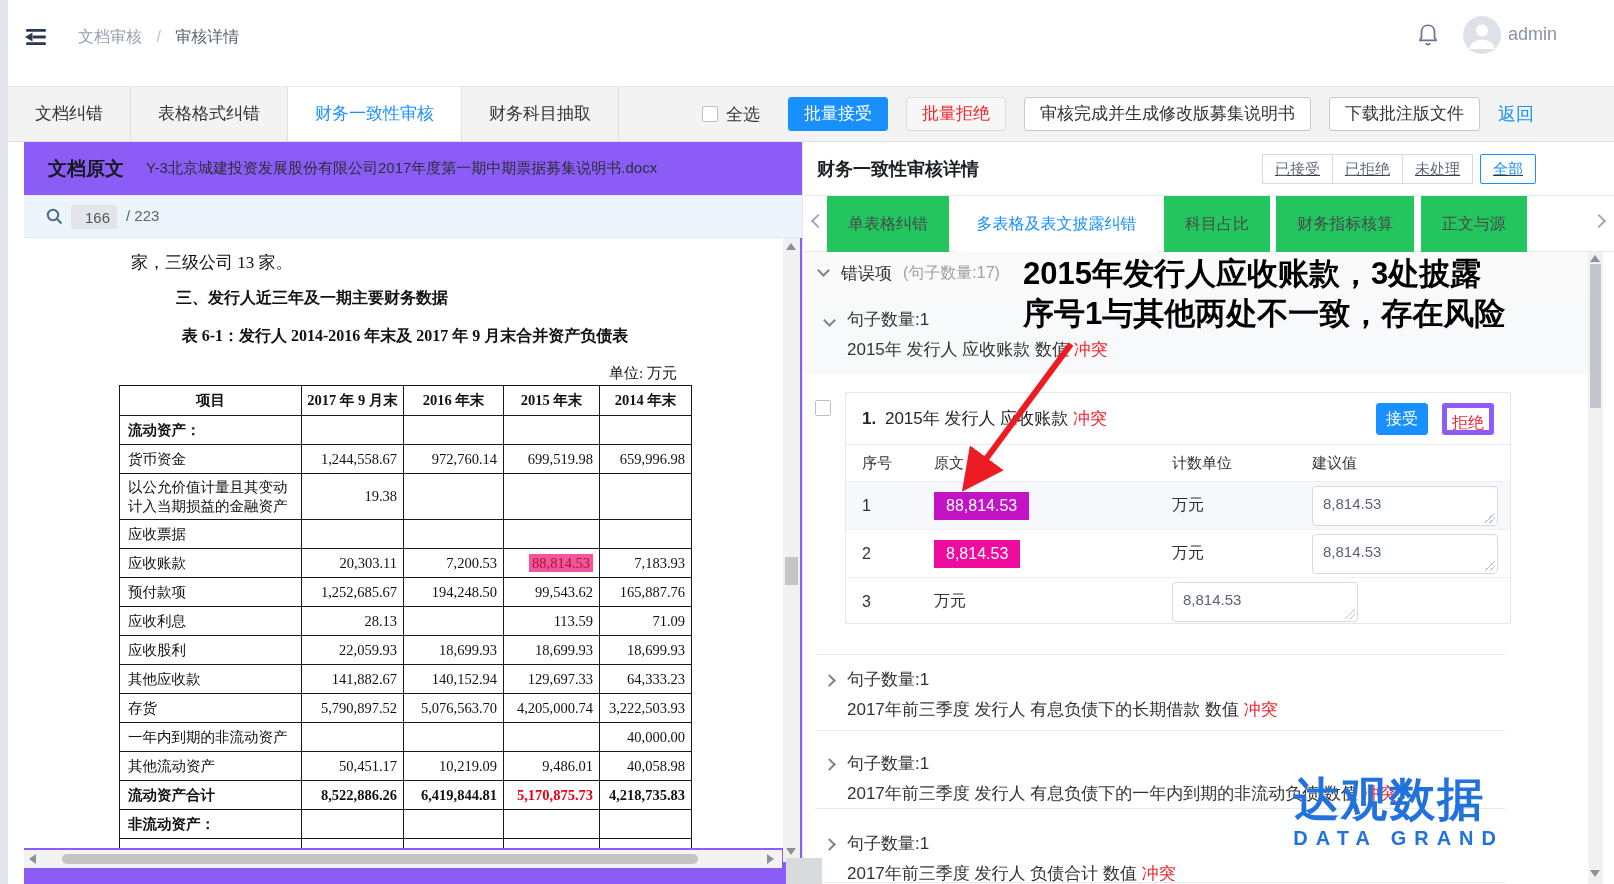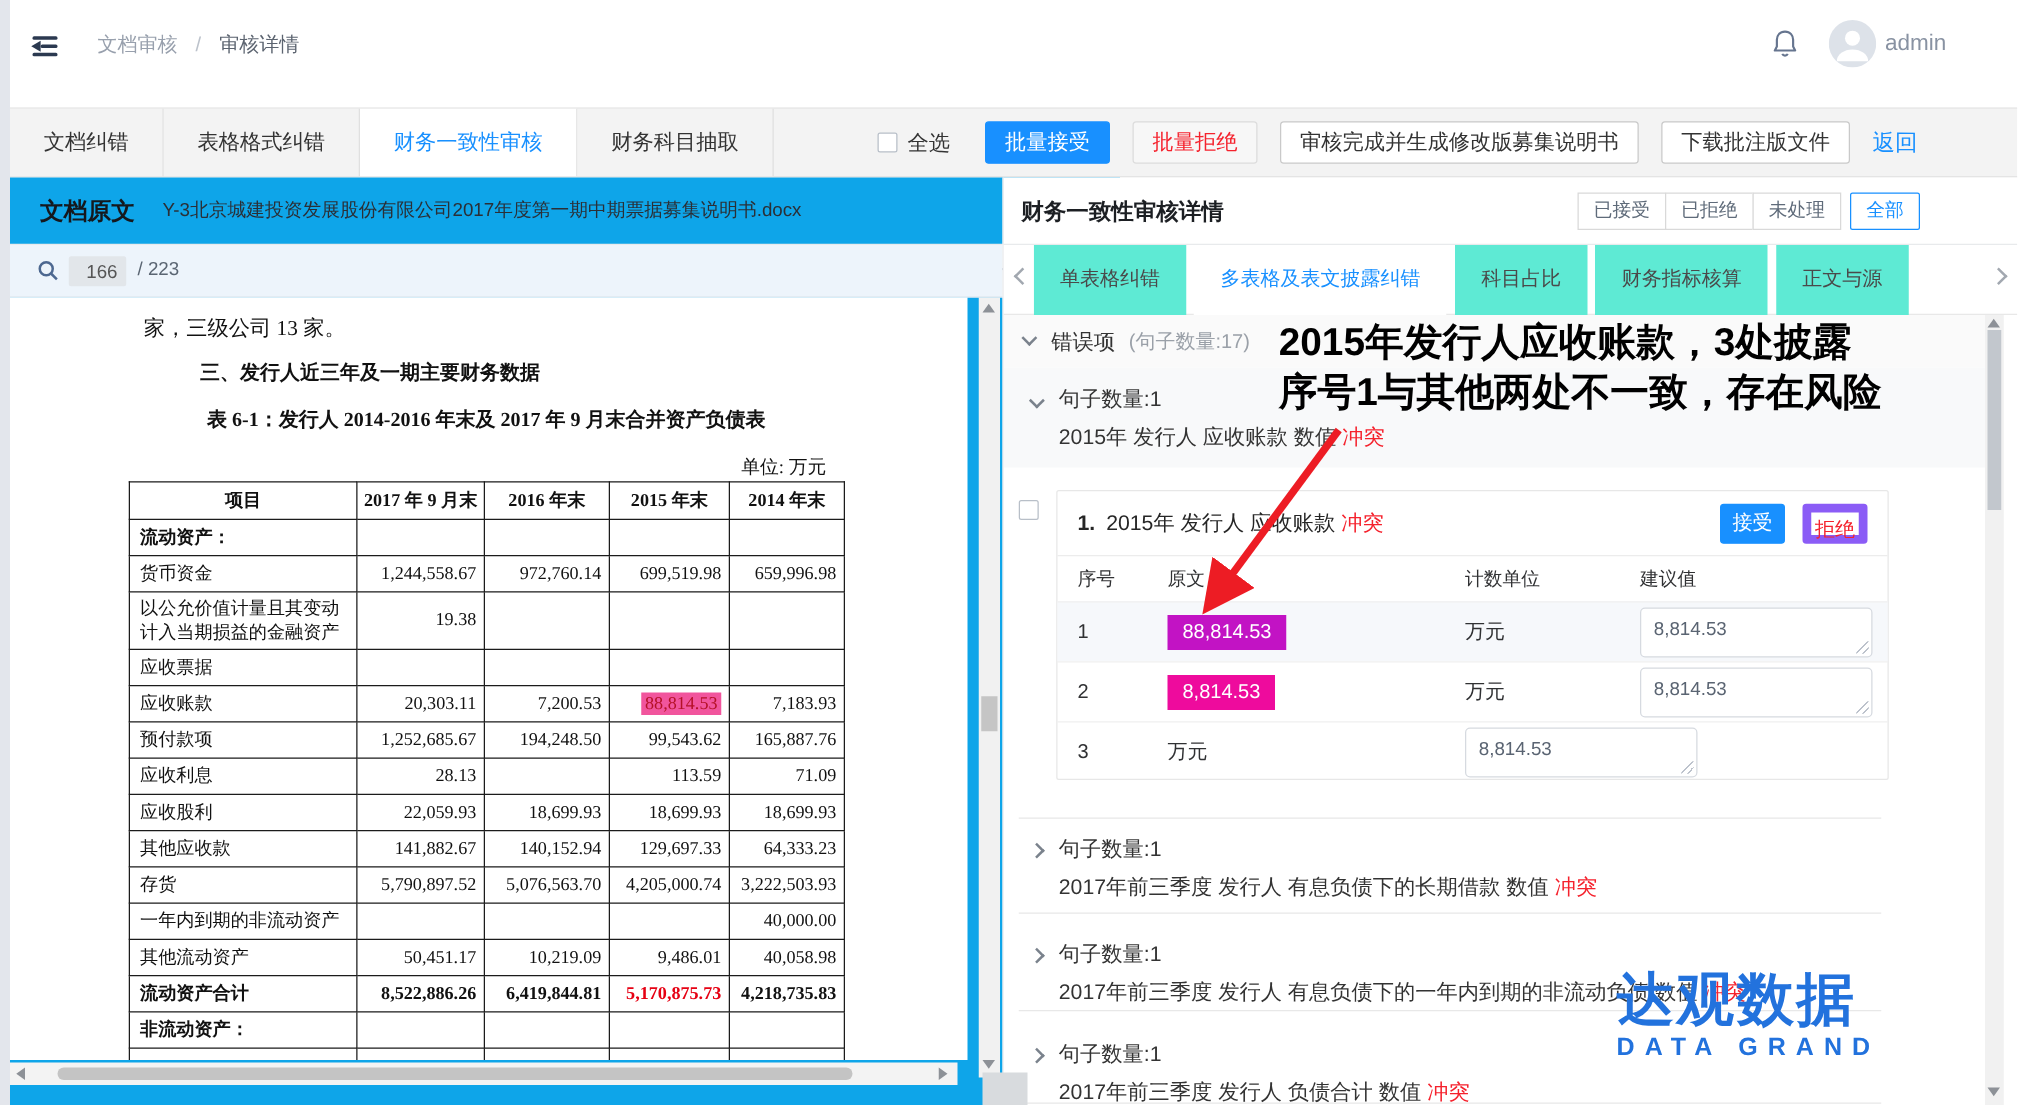--- a/index.html
+++ b/index.html
@@ -32,21 +32,21 @@
   .cbx{width:16px;height:16px;border:1px solid #b8bfc8;border-radius:2px;background:#fff;cursor:pointer;}
   #select-all-label{margin-left:8px;font-size:17px;color:#333;}
   .btn{height:34px;line-height:32px;padding:0 15px;font-size:17px;border-radius:3px;
     cursor:pointer;white-space:nowrap;}
   .btn-primary{background:#1890ff;color:#fff;border:1px solid #1890ff;margin-left:28px;}
   .btn-reject{background:#f7f7f7;color:#f5222d;border:1px solid #dcdcdc;margin-left:18px;}
   .btn-plain{background:#fff;color:#333;border:1px solid #c9c9c9;margin-left:18px;}
   .link{color:#1890ff;font-size:18px;margin-left:18px;cursor:pointer;}
 
   
-  #doc-panel{left:8px;top:142px;width:888px;height:742px;background:#0ea5e9;}
+  #doc-panel{left:24px;top:142px;width:888px;height:742px;background:#8b5cf6;}
   #doc-header{position:absolute;left:0;top:0;width:100%;height:54px;border-bottom:1px solid #e8eaec;}
   #doc-title{position:absolute;left:24px;top:14px;font-size:19px;font-weight:bold;color:#15181d;}
   #doc-filename{position:absolute;left:122px;top:17px;font-size:15px;color:#2b2f36;}
   #doc-toolbar{position:absolute;left:0;top:54px;width:100%;height:42px;background:#edf4fb;
     border-bottom:1px solid #e0e8f0;}
   #mag{position:absolute;left:22px;top:12px;}
   #page-input{position:absolute;left:47px;top:9px;width:46px;height:24px;background:#e2e6ea;
     border:none;border-radius:2px;text-align:right;padding-right:7px;font-size:15px;color:#555;}
   #page-total{position:absolute;left:102px;top:11px;font-size:15px;color:#5a6572;}
   #zoom-ctl{position:absolute;right:36px;top:5px;font-size:24px;color:#4f6890;display:flex;gap:13px;}
@@ -84,32 +84,32 @@
   #doc-vthumb{position:absolute;left:2px;top:319px;width:13px;height:28px;background:#c5c5c5;}
 
   
   #doc-hscroll{position:absolute;left:0px;top:708px;width:758px;height:18px;background:#f3f3f3;}
   #doc-hthumb{position:absolute;left:38px;top:4px;width:636px;height:10px;border-radius:5px;background:#c4c4c4;}
 
   
   #right-panel{left:802px;top:142px;width:812px;height:742px;background:#fff;border-left:1px solid #e6e8ea;}
   #rp-header{position:absolute;left:0;top:0;width:100%;height:54px;border-bottom:1px solid #e8eaec;}
   #rp-title{position:absolute;left:14px;top:15px;font-size:18px;font-weight:bold;color:#1c1f23;}
-  #rp-filters{position:absolute;right:78px;top:12px;display:flex;}
+  #rp-filters{position:absolute;right:78px;top:12px;display:flex;text-decoration:underline;}
   .filt{height:30px;line-height:28px;padding:0 12px;border:1px solid #d9d9d9;font-size:15px;
     color:#5f6b7a;background:#fff;cursor:pointer;margin-left:-1px;}
   .filt.active{border:1px solid #1890ff;color:#1890ff;margin-left:7px;border-radius:2px;position:relative;z-index:2;}
   #rp-tabs{position:absolute;left:0;top:54px;width:100%;height:56px;background:#fff;border-bottom:1px solid #e8e8e8;}
   .tab-arrow{position:absolute;top:20px;width:10px;height:10px;border-right:2px solid #a2a8b0;
     border-bottom:2px solid #a2a8b0;cursor:pointer;}
   #tab-arrow-left{left:10px;transform:rotate(135deg);}
   #tab-arrow-right{right:10px;transform:rotate(-45deg);}
   #rp-tabrow{position:absolute;left:24px;top:0;width:756px;height:56px;overflow:hidden;white-space:nowrap;}
   .rtab{display:inline-block;height:56px;line-height:56px;padding:0 21px;font-size:16px;color:#4a4a4a;
-    background:#5eead4;margin-right:2px;cursor:pointer;}
+    background:#22c55e;margin-right:2px;cursor:pointer;}
   .rtab.active{background:#fff;color:#1890ff;}
 
   
   #rp-content{position:absolute;left:0;top:110px;width:785px;height:632px;background:#fff;overflow:hidden;}
   #err-group-row{position:absolute;left:0;top:0;width:100%;height:42px;background:#fafafa;}
   .chev{display:inline-block;width:9px;height:9px;border-right:2px solid #7a828c;border-bottom:2px solid #7a828c;}
   .chev-down{transform:rotate(45deg);}
   .chev-right{transform:rotate(-45deg);}
   #err-group-row .chev{position:absolute;left:16px;top:14px;}
   #err-group-label{position:absolute;left:38px;top:10px;font-size:17px;color:#333;}
@@ -127,21 +127,21 @@
   
   #card-cbx{position:absolute;left:12px;top:148px;}
   #card{position:absolute;left:42px;top:140px;width:666px;height:232px;border:1px solid #e7e7e7;
     border-radius:2px;background:#fff;}
   #card-head{position:absolute;left:0;top:0;width:100%;height:52px;border-bottom:1px solid #ececec;}
   #card-title-wrap{position:absolute;left:16px;top:14px;font-size:17px;color:#262626;}
   #card-title-wrap .idx{font-weight:bold;margin-right:4px;}
   .mini-btn{position:absolute;top:10px;width:52px;height:32px;line-height:30px;text-align:center;
     font-size:16px;border-radius:3px;cursor:pointer;}
   #accept-btn{right:82px;background:#1890ff;color:#fff;border:1px solid #1890ff;}
-  #reject-btn{right:16px;background:#fff;color:#f5222d;border:7px solid #8b5cf6;}
+  #reject-btn{right:16px;background:#fff;color:#f5222d;border:5px solid #8b5cf6;}
   .ct-grid{display:grid;grid-template-columns:72px 238px 140px 1fr;align-items:center;padding:0 16px;}
   #ct-head{position:absolute;left:0;top:52px;width:100%;height:36px;font-size:15px;color:#303133;}
   .ct-row{position:absolute;left:0;width:100%;height:48px;border-top:1px solid #f0f0f0;font-size:16px;color:#303133;}
   .ct-row.shade{background:#f6f8fb;}
   .badge{display:inline-block;padding:5px 12px;color:#fff;font-size:16px;cursor:default;}
   .sbox{position:relative;width:186px;height:40px;border:1px solid #d6dae0;border-radius:4px;
     background:#fff;font-size:15px;color:#5a6472;padding:8px 10px;cursor:text;}
   .grip{position:absolute;right:2px;bottom:2px;width:10px;height:10px;
     background:linear-gradient(135deg,transparent 0 45%,#bcc2cc 45% 53%,transparent 53% 70%,#bcc2cc 70% 78%,transparent 78%);}
 

